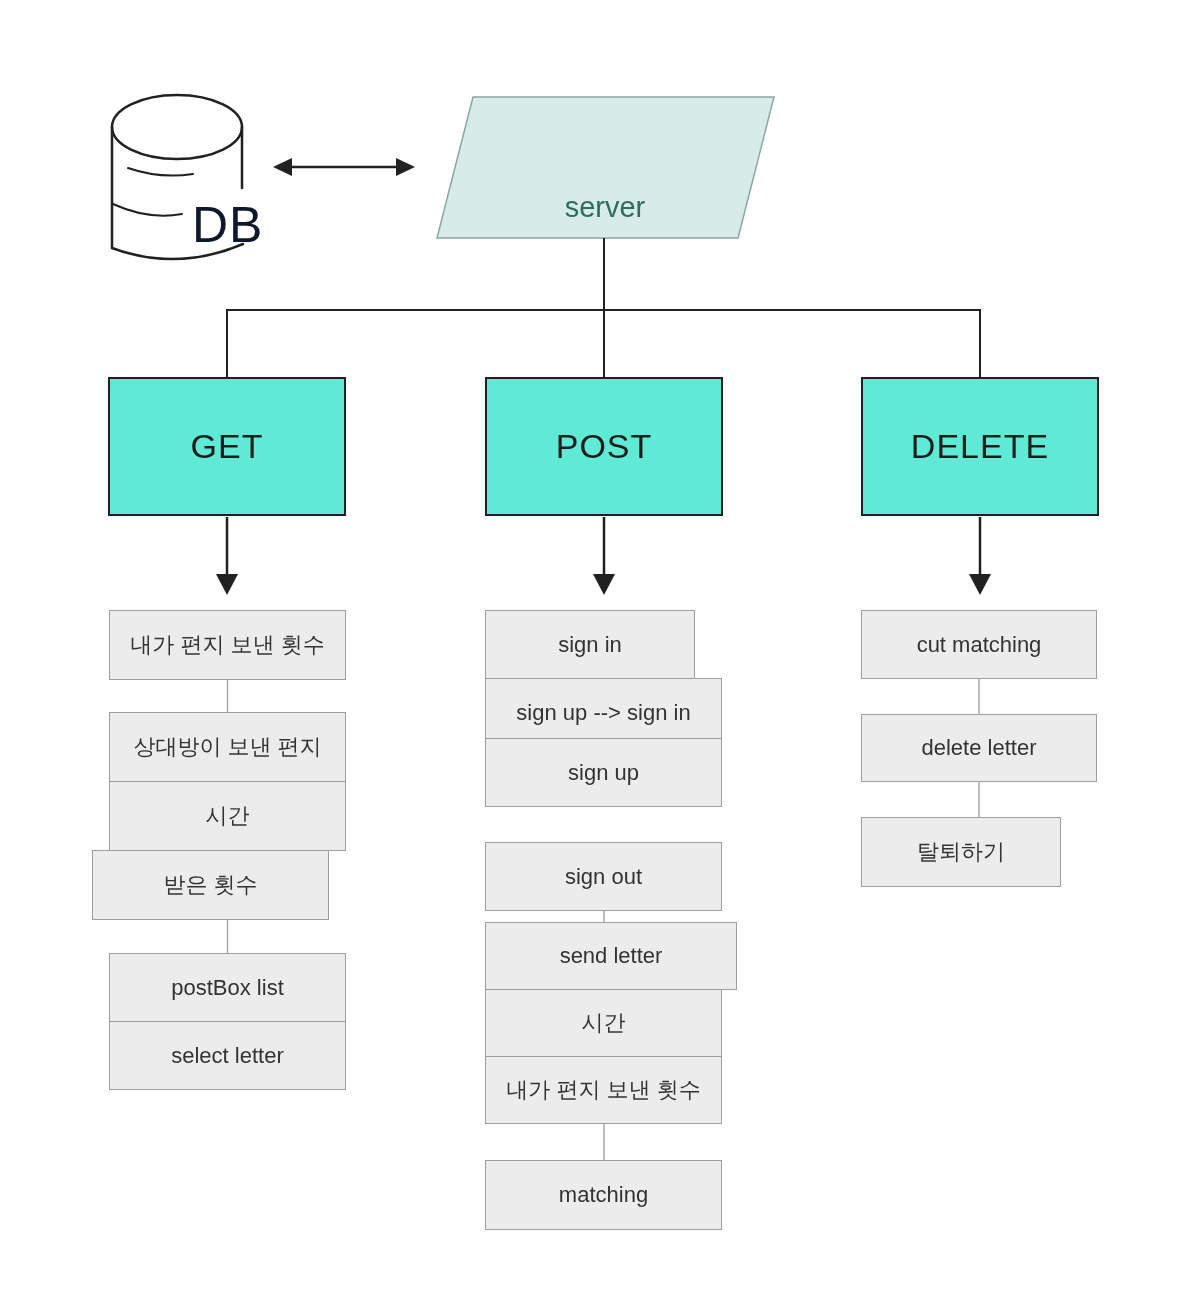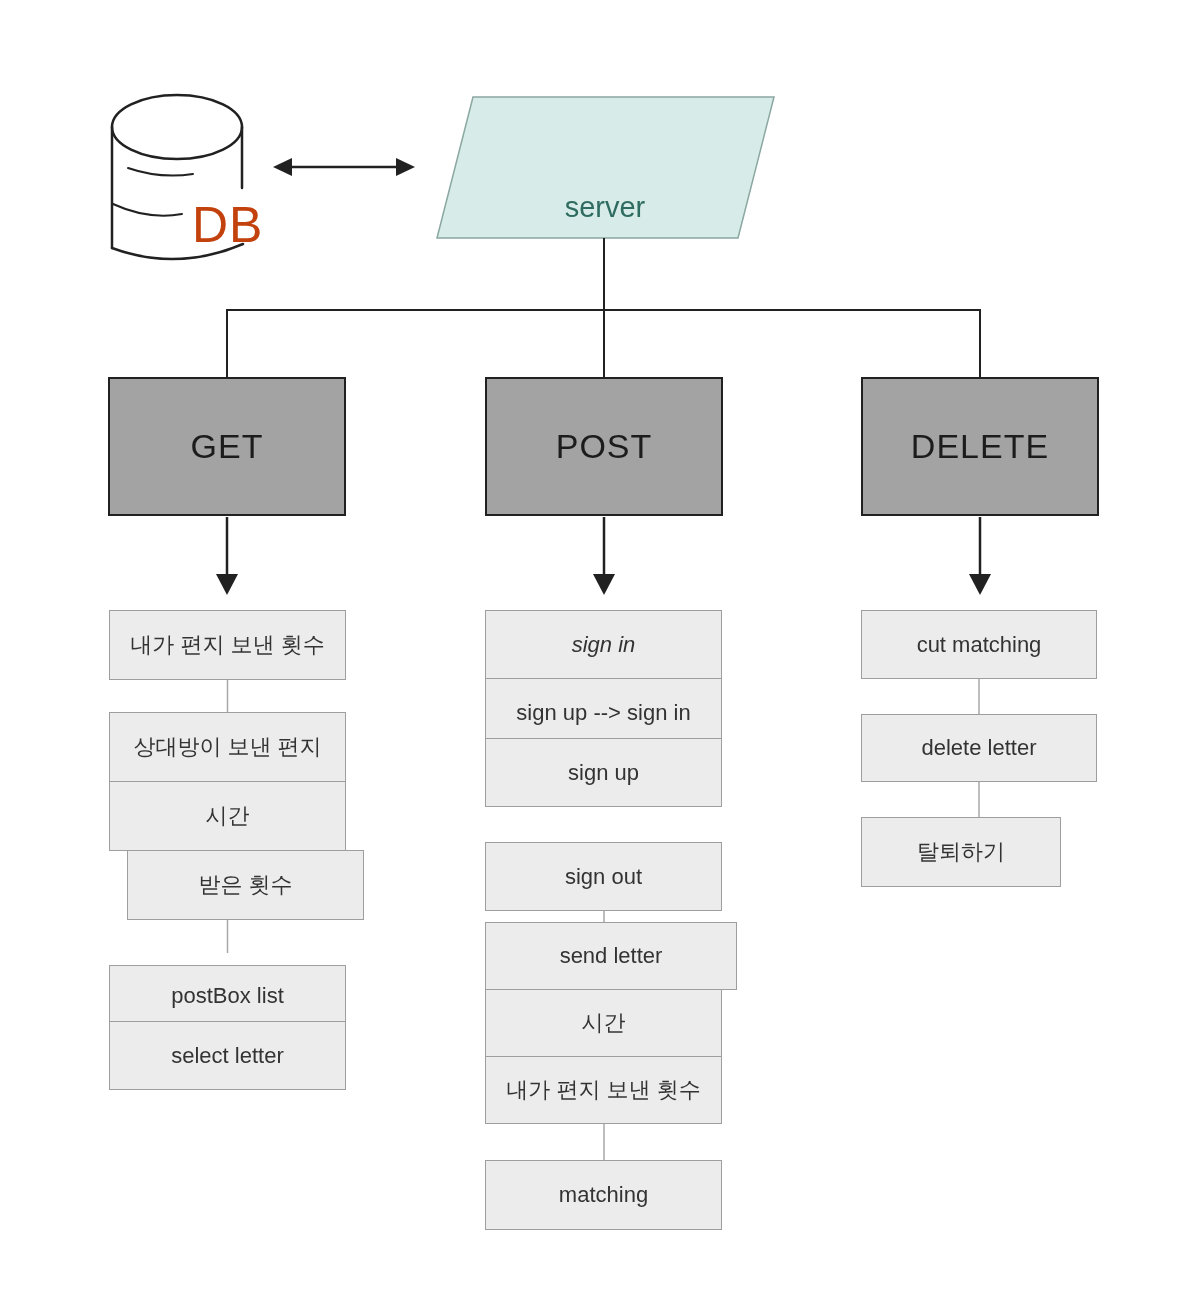--- a/index.html
+++ b/index.html
@@ -33,36 +33,36 @@
 
   
   .label {
     position: absolute;
     color: #111111;
     white-space: nowrap;
   }
   .db-label {
     font-size: 50px;
     letter-spacing: 1px;
-    color: #c2410c;
+    color: #0f172a;
   }
   .server-label {
     width: 300px;
     text-align: center;
     font-size: 29px;
     color: var(--server-text, #2e6b60);
   }
 
   
   .method-box {
     position: absolute;
     box-sizing: border-box;
     width: 238px;
     height: 139px;
-    background: #a3a3a3;
+    background: #5eead4;
     border: 2px solid var(--line, #212121);
     display: flex;
     align-items: center;
     justify-content: center;
     font-size: 34px;
     letter-spacing: 1px;
     color: #1c1c1c;
   }
 
   
@@ -143,25 +143,25 @@
 
   <div class="label server-label" style="left:455px; top:151px;margin-top:40px;">server</div>
 
   <div class="method-box" style="left:108px; top:377px;">GET</div>
   <div class="method-box" style="left:485px; top:377px;">POST</div>
   <div class="method-box" style="left:861px; top:377px;text-align:center;">DELETE</div>
 
   <div class="item" style="left:109px; top:610px;  width:237px; height:70px;">내가 편지 보낸 횟수</div>
   <div class="item" style="left:109px; top:712px;  width:237px; height:70px;">상대방이 보낸 편지</div>
   <div class="item" style="left:109px; top:781px;  width:237px; height:70px;">시간</div>
-  <div class="item" style="left:127px; top:850px;  width:237px; height:70px;">받은 횟수</div>
-  <div class="item" style="left:109px; top:953px;  width:237px; height:62px;margin-top:12px;">postBox list</div>
+  <div class="item" style="left:92px; top:850px;  width:237px; height:70px;">받은 횟수</div>
+  <div class="item" style="left:109px; top:953px;  width:237px; height:69px;">postBox list</div>
   <div class="item" style="left:109px; top:1021px; width:237px; height:69px;">select letter</div>
 
-  <div class="item" style="left:485px; top:610px;  width:237px; height:69px;font-style:italic;">sign in</div>
+  <div class="item" style="left:485px; top:610px;  width:210px; height:69px;">sign in</div>
   <div class="item" style="left:485px; top:678px;  width:237px; height:69px;">sign up --&gt; sign in</div>
   <div class="item" style="left:485px; top:738px;  width:237px; height:69px;">sign up</div>
   <div class="item" style="left:485px; top:814px;  width:237px; height:69px;margin-top:28px;">sign out</div>
   <div class="item" style="left:485px; top:922px;  width:252px; height:68px;">send letter</div>
   <div class="item" style="left:485px; top:989px;  width:237px; height:68px;">시간</div>
   <div class="item" style="left:485px; top:1056px; width:237px; height:68px;">내가 편지 보낸 횟수</div>
   <div class="item" style="left:485px; top:1160px; width:237px; height:70px;">matching</div>
 
   <div class="item" style="left:861px; top:610px; width:236px; height:69px;">cut matching</div>
   <div class="item" style="left:861px; top:714px; width:236px; height:68px;">delete letter</div>

